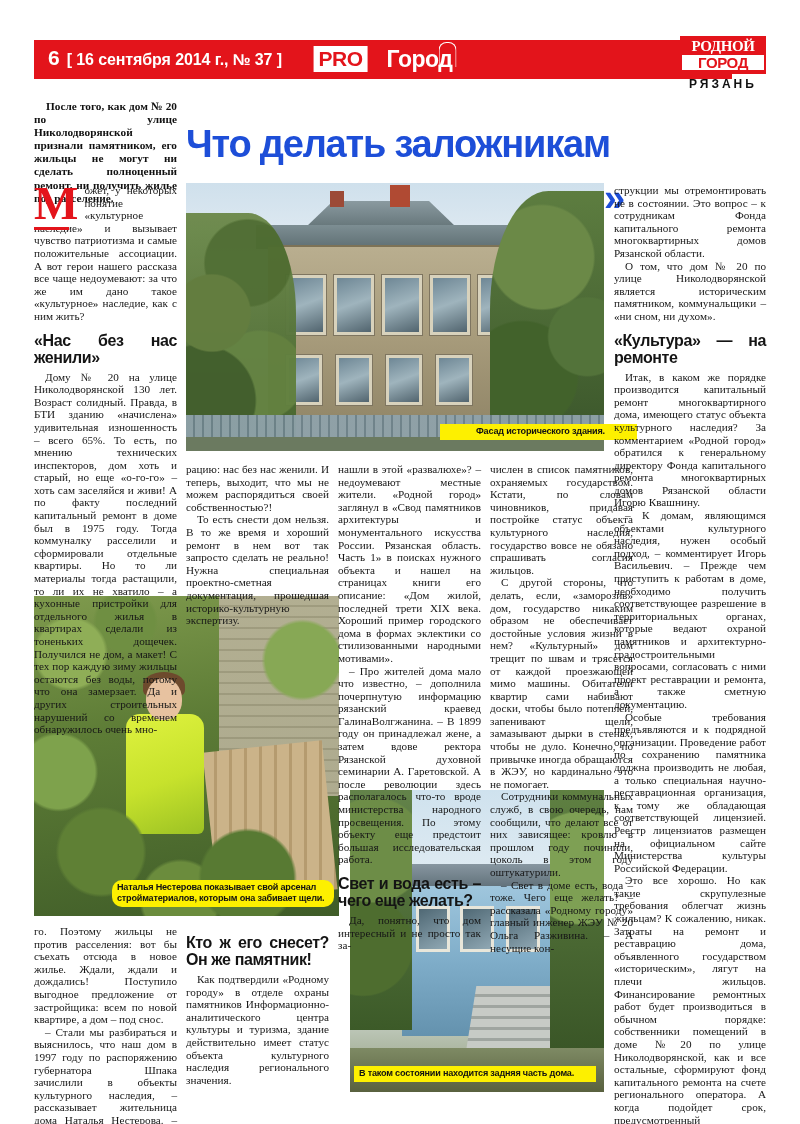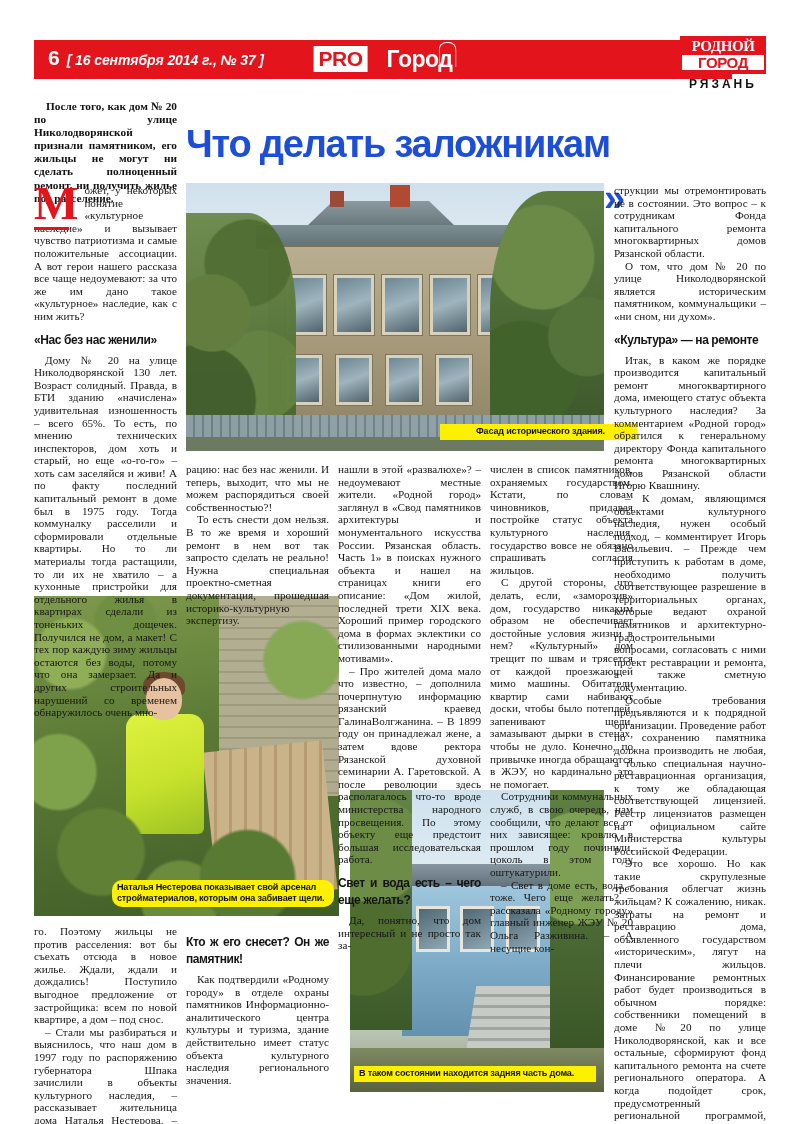--- a/index.html
+++ b/index.html
@@ -35,24 +35,23 @@
   }
   .folio-num {
     font-family: "Liberation Sans", sans-serif;
     font-weight: bold;
     font-size: 21px;
     line-height: 21px;
   }
   .folio-date {
     font-family: "Liberation Sans", sans-serif;
     font-weight: bold;
-    font-size: 14px;
+    font-size: 16px;
     letter-spacing: -0.1px;
     line-height: 12px;
-    font-style: italic;
   }
   .mast-center {
     position: absolute;
     left: 50%;
     transform: translateX(-50%);
     top: 6px;
     display: flex;
     align-items: center;
     gap: 19px;
   }
@@ -167,21 +166,21 @@
   .dropcap-rule {
     position: absolute;
     left: 0; top: 43px;
     width: 35px; height: 3px;
     background: #e3141b;
   }
 
   .subhead {
     font-family: "Liberation Sans", sans-serif;
     font-weight: bold;
-    font-size: 12px;
+    font-size: 16px;
     line-height: 17px;
     letter-spacing: -0.4px;
     color: #141414;
     margin: 9px 0 5px 0;
   }
 
   
   .photo {
     position: absolute;
     overflow: hidden;

